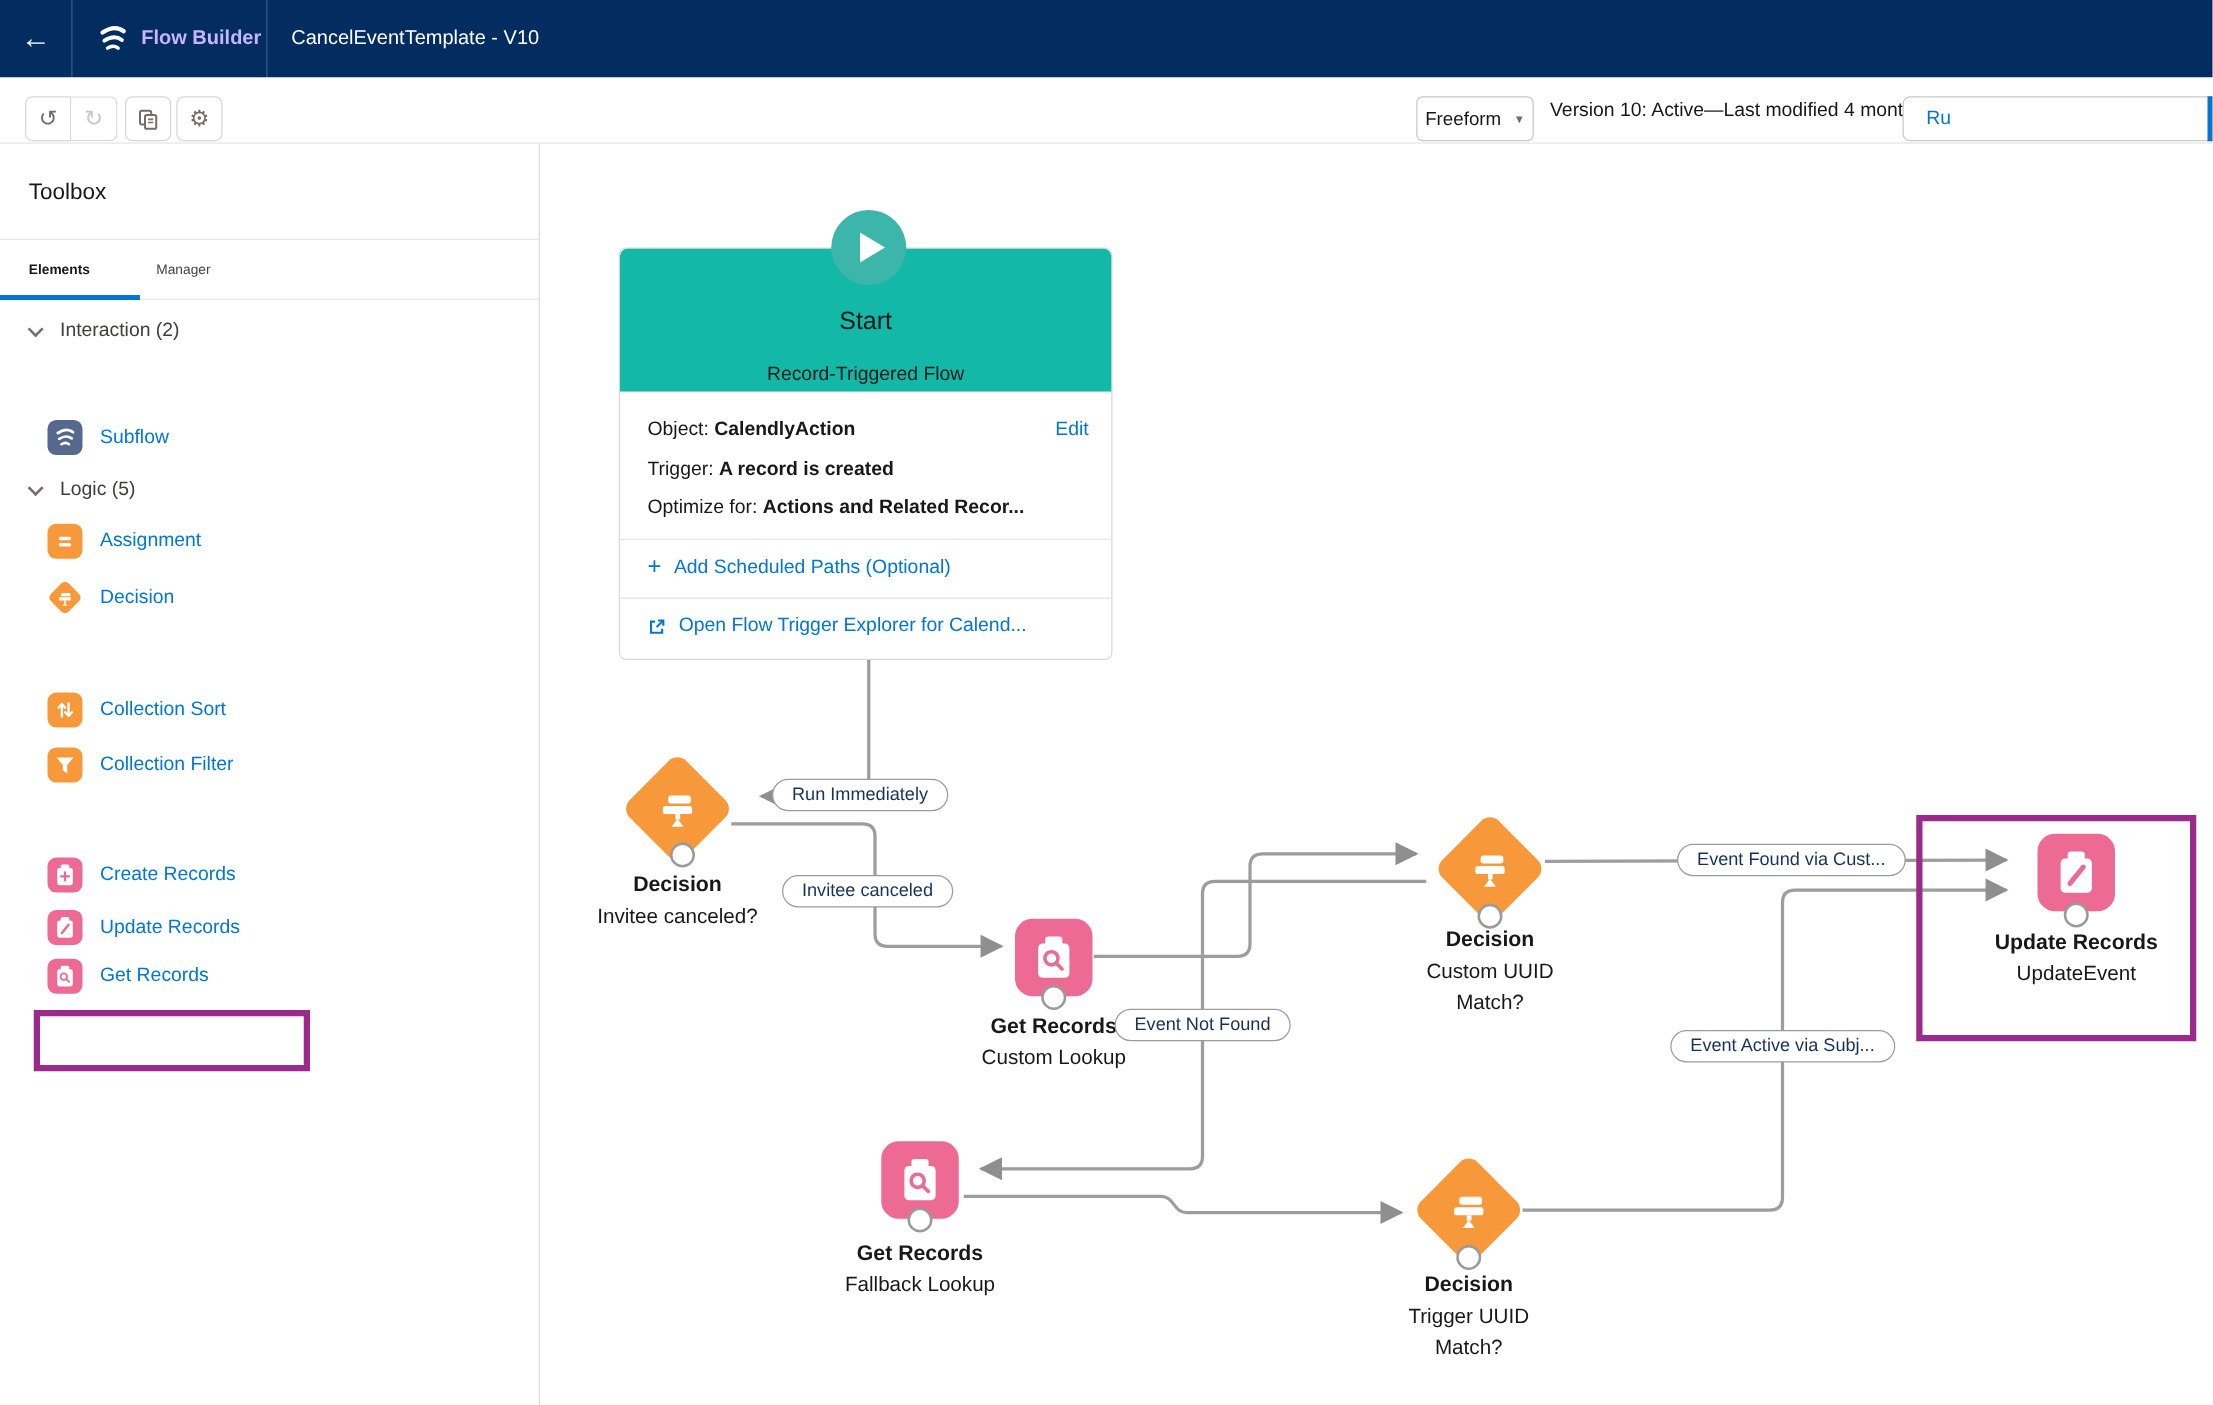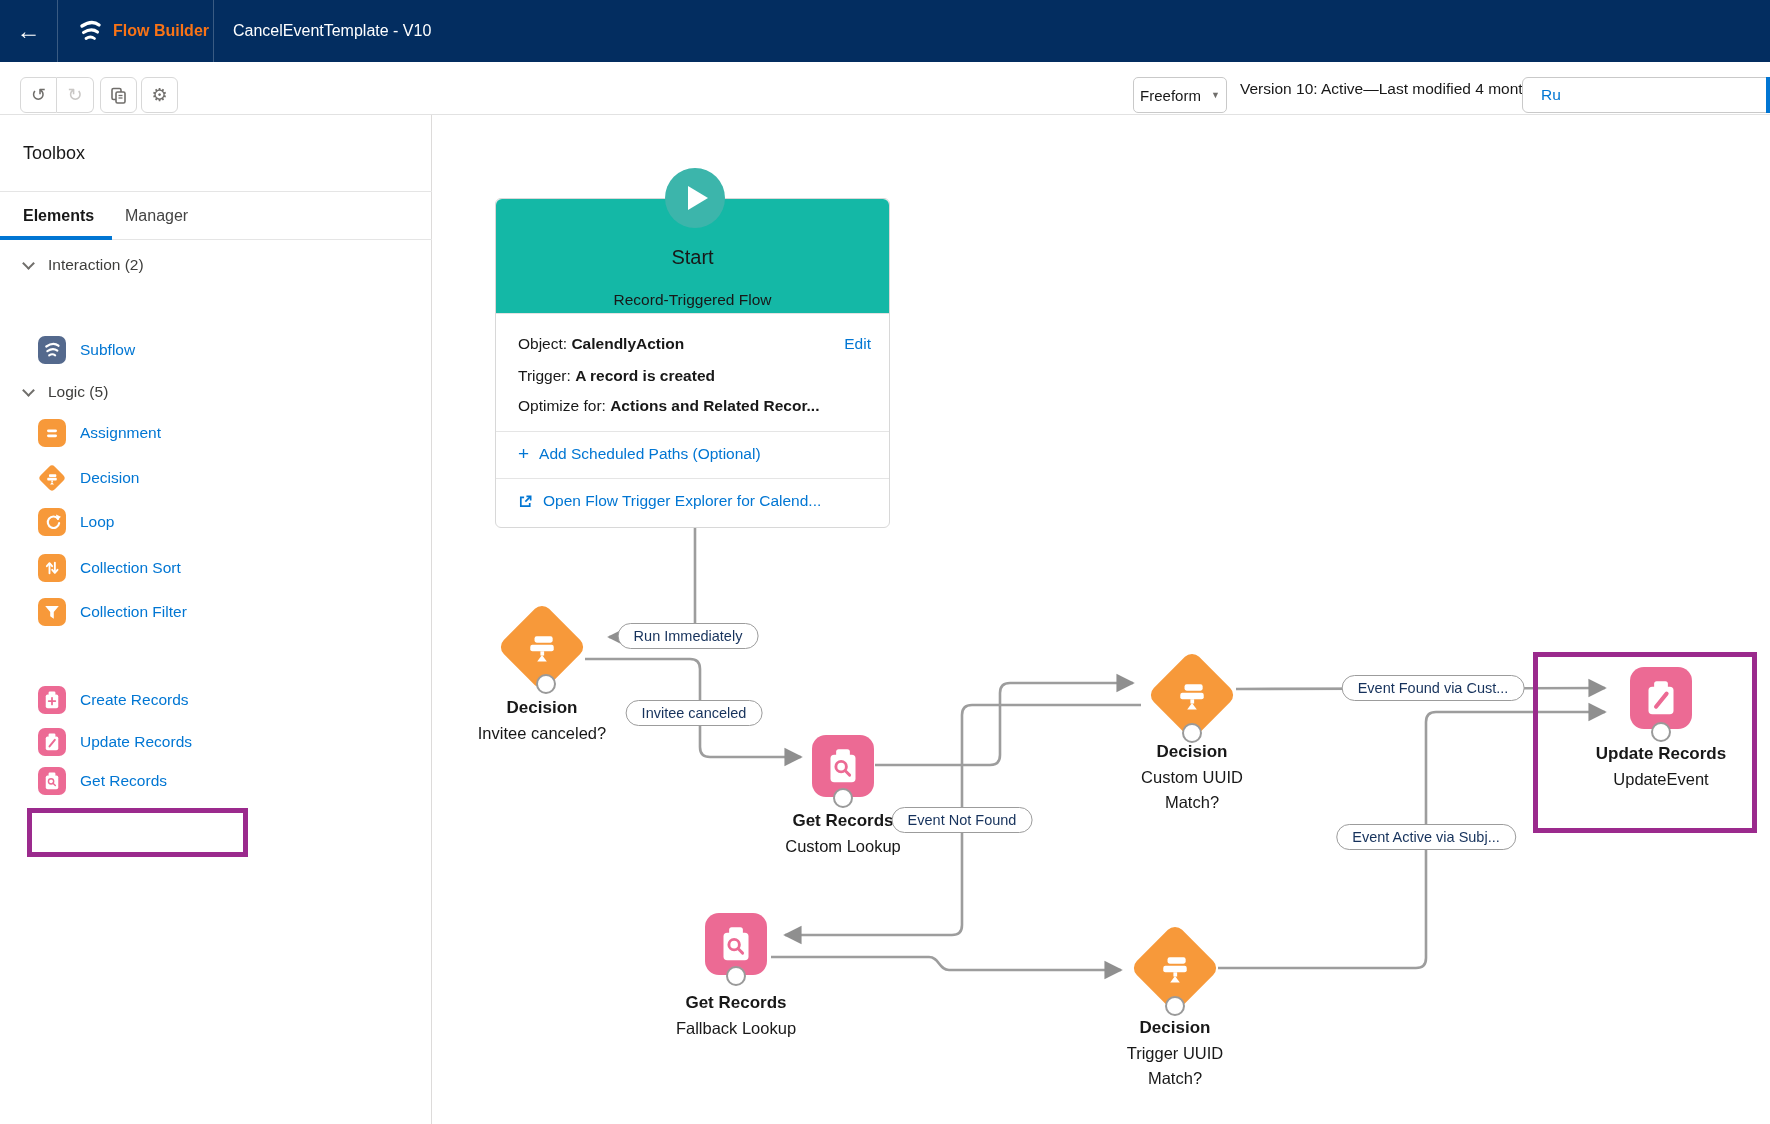--- a/index.html
+++ b/index.html
@@ -4,42 +4,42 @@
 <style>
   * { margin:0; padding:0; box-sizing:border-box; }
   html,body { width:1770px; height:1124px; overflow:hidden; background:#fff;
     font-family:"Liberation Sans", sans-serif; color:#181818; }
 
   
   .navbar { position:absolute; left:0; top:0; width:1770px; height:62px; background:#032D60; }
   .nav-sep { position:absolute; top:0; width:1px; height:62px; background:rgba(255,255,255,0.22); }
   .back-btn { position:absolute; left:0; top:0; width:57px; height:62px; display:flex; align-items:center; justify-content:center; color:#fff; font-size:24px; cursor:pointer; }
   .nav-logo { position:absolute; left:76px; top:17px; width:28px; height:28px; }
-  .nav-app { position:absolute; left:113px; top:0; height:62px; display:flex; align-items:center; color:#f97316; font-size:16px; font-weight:700; }
+  .nav-app { position:absolute; left:113px; top:0; height:62px; display:flex; align-items:center; color:#c4b5fd; font-size:16px; font-weight:700; }
   .nav-title { position:absolute; left:233px; top:0; height:62px; display:flex; align-items:center; color:#fff; font-size:16px; }
 
   
   .toolbar { position:absolute; left:0; top:62px; width:1770px; height:53px; background:#fff; border-bottom:1px solid #E2E2E2; }
   .tb-btn { position:absolute; top:15px; height:36px; background:#fff; border:1px solid #D8D8D8; display:flex; align-items:center; justify-content:center; color:#706E6B; font-size:18px; cursor:pointer; }
   .grp-l { border-radius:6px 0 0 6px; }
   .grp-r { border-radius:0 6px 6px 0; border-left:none; }
   .rnd { border-radius:6px; }
   .disabled-ic { color:#C9C7C5; }
   .freeform-btn { position:absolute; left:1133px; top:15px; width:94px; height:36px; border:1px solid #C9C9C9; border-radius:5px; background:#fff; display:flex; align-items:center; justify-content:center; gap:10px; font-size:15px; color:#181818; cursor:pointer; }
   .caret { font-size:9px; color:#706E6B; }
   .version-text { position:absolute; left:1240px; top:0; height:53px; display:flex; align-items:center; font-size:15.5px; color:#181818; }
   .run-btn { position:absolute; left:1522px; top:15px; width:250px; height:36px; border:1px solid #C9C9C9; border-radius:6px 0 0 6px; background:#fff; color:#0176D3; font-size:15.5px; display:flex; align-items:center; padding-left:18px; cursor:pointer; }
   .edge-sliver { position:absolute; left:1766px; top:15px; width:4px; height:36px; background:#0176D3; }
 
   
   .sidebar { position:absolute; left:0; top:115px; width:432px; height:1009px; background:#fff; border-right:1px solid #DDDBDA; }
   .tb-title { position:absolute; left:23px; top:28px; font-size:18px; color:#181818; }
   .sb-div { position:absolute; left:0; top:76px; width:432px; height:1px; background:#E5E5E5; }
   .tabs { position:absolute; left:0; top:77px; width:432px; height:48px; border-bottom:1px solid #E5E5E5; }
-  .tab { position:absolute; top:0; height:48px; display:flex; align-items:center; font-size:16px; cursor:pointer; }
+  .tab { position:absolute; top:0; height:48px; display:flex; align-items:center; font-size:11px; cursor:pointer; }
   .tab-elements { left:23px; font-weight:700; color:#181818; }
   .tab-manager { left:125px; color:#444; }
   .tab-underline { position:absolute; left:0; top:44px; width:112px; height:4px; background:#0176D3; }
   .sec-head { position:absolute; left:0; width:432px; height:30px; display:flex; align-items:center; cursor:pointer; }
   .chev { position:absolute; left:24px; width:9px; height:9px; border-right:2px solid #706E6B; border-bottom:2px solid #706E6B; transform:rotate(45deg); margin-top:-4px; }
   .sec-label { position:absolute; left:48px; font-size:15.5px; color:#3E3E3C; }
   .sb-item { position:absolute; left:0; width:432px; height:30px; cursor:pointer; }
   .sb-ic { position:absolute; left:38px; top:1px; width:28px; height:28px; border-radius:7px; display:flex; align-items:center; justify-content:center; }
   .sb-label { position:absolute; left:80px; top:0; height:30px; display:flex; align-items:center; font-size:15.5px; color:#0176D3; }
   .slate { background:#54698D; } .orange { background:#F7993A; } .pink { background:#EC6A94; } 
@@ -163,29 +163,20 @@
   <div class="sb-item" style="top:348px">
     <span class="sb-diamond">
       <svg width="13" height="13" viewBox="0 0 30 30">
           <rect x="8" y="5" width="17" height="6" rx="2" fill="#fff"></rect>
           <rect x="4" y="13" width="22" height="6" rx="2" fill="#fff"></rect>
           <rect x="13.5" y="19" width="3.5" height="4" fill="#fff"></rect>
           <polygon points="15,22.5 10.5,28.5 19.5,28.5" fill="#fff"></polygon>
         </svg>
     </span>
     <span class="sb-label">Decision</span>
-  </div>
-  <div class="sb-item" style="top:392px">
-    <span class="sb-ic orange">
-      <svg width="20" height="20" viewBox="0 0 28 28">
-          <path d="M 22.5 9.5 A 8 8 0 1 0 24 15.5" fill="none" stroke="#fff" stroke-width="3" stroke-linecap="round"></path>
-          <polygon points="19.5,3.5 26.5,6.5 21.5,11.5" fill="#fff"></polygon>
-        </svg>
-    </span>
-    <span class="sb-label">Loop</span>
   </div>
   <div class="sb-item" style="top:438px">
     <span class="sb-ic orange">
       <svg width="20" height="20" viewBox="0 0 28 28">
           <g stroke="#fff" stroke-width="2.6" fill="none" stroke-linecap="round" stroke-linejoin="round">
         <line x1="10.5" y1="21.5" x2="10.5" y2="8"></line>
             <polyline points="6.8,11.5 10.5,7.2 14.2,11.5"></polyline>
         <line x1="18" y1="6.5" x2="18" y2="20"></line>
             <polyline points="14.3,16.5 18,20.8 21.7,16.5"></polyline>
           </g>

